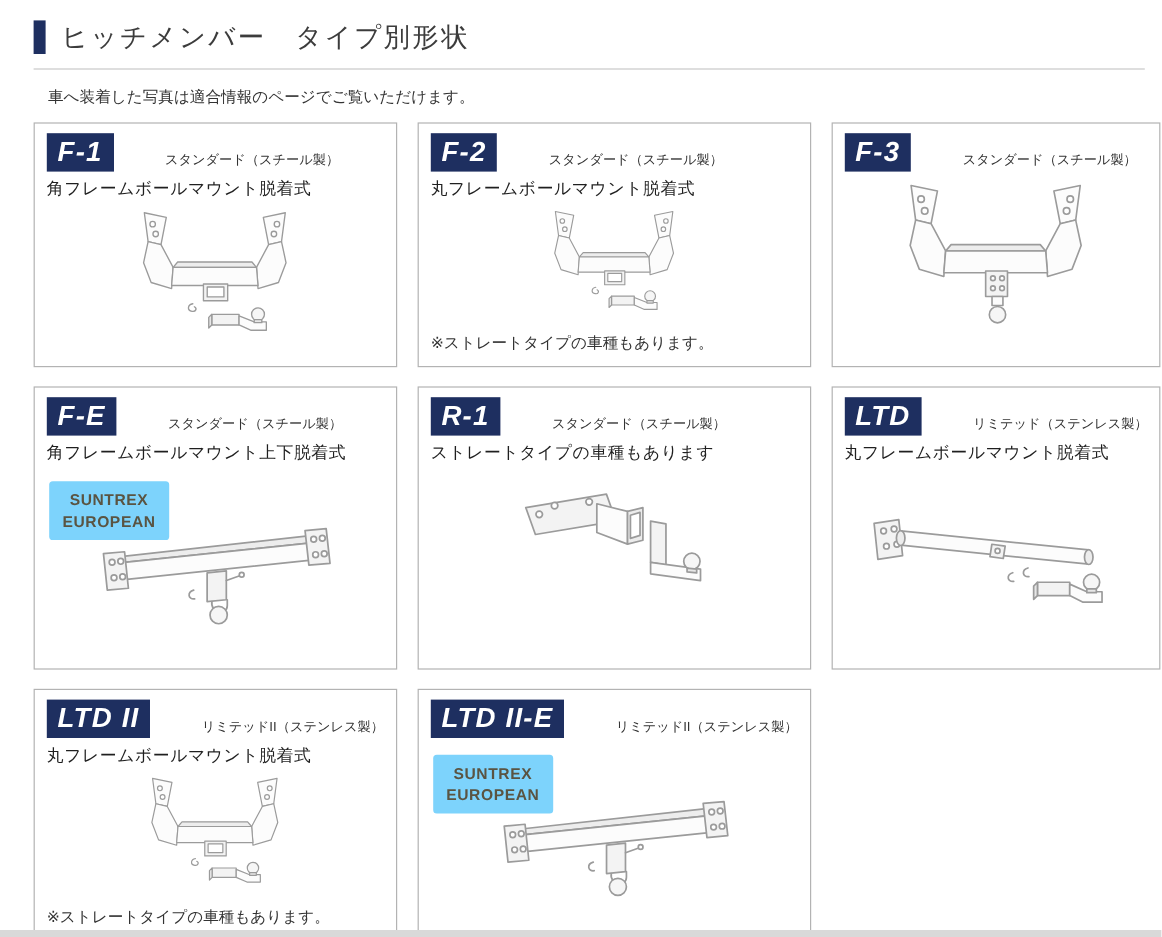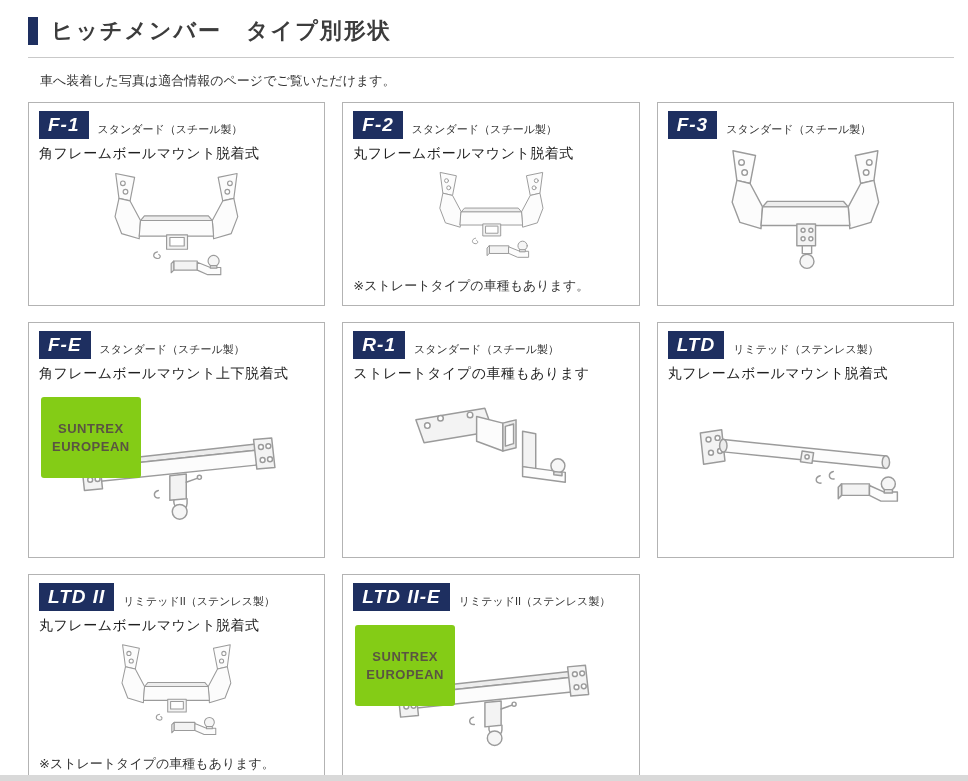--- a/index.html
+++ b/index.html
@@ -7,45 +7,45 @@
   body {
     width:968px; height:781px; overflow:hidden; position:relative;
     font-family:"Liberation Sans","DejaVu Sans",sans-serif; color:#333;
   }
   .page { padding:16px 14px 0 28px; }
 
   
   .header { display:flex; align-items:center; gap:13px; padding-bottom:11px;
             border-bottom:1px solid #c9c9c9; padding-right:4px; }
   .accent-bar { width:10px; height:28px; background:#1e2f60; flex:0 0 auto; }
-  .page-title { font-size:22px; font-weight:bold; color:#3c3c3c; letter-spacing:2px; }
+  .page-title { font-size:22px; font-weight:normal; color:#3c3c3c; letter-spacing:2px; }
 
   .subtitle { font-size:13px; color:#333; margin:14px 12px 12px; }
 
   
   .grid { display:grid; grid-template-columns:repeat(3,1fr);
           grid-template-rows:204px 236px 210px; gap:16px 17px; }
   .card { border:1px solid #b3b3b3; background:#fff; padding:8px 10px;
           display:flex; flex-direction:column; position:relative; }
   .card-head { display:flex; align-items:flex-end; gap:9px; }
   .type-badge { background:#1e2f60; color:#fff; font-weight:bold; font-style:italic;
-                font-size:19px; line-height:1; padding:4px 9px 5px; letter-spacing:1px;
+                font-size:23px; line-height:1; padding:4px 9px 5px; letter-spacing:1px;
                 flex:0 0 auto; white-space:nowrap; }
-  .grade { font-size:11px; color:#333; padding-bottom:2px; white-space:nowrap; }
+  .grade { font-size:11px; color:#333; padding-bottom:2px; white-space:nowrap;margin-left:34px; }
   .desc { font-size:14px; font-weight:normal; color:#1f1f1f; margin-top:6px; letter-spacing:0.5px; }
 
   .illus { flex:1; position:relative; display:flex; align-items:center; justify-content:center;
            min-height:0; padding:4px 0 6px; }
   .drawing { width:94%; height:100%; }
 
   .note { font-size:13px; color:#333; margin-top:auto; padding-bottom:2px; }
 
-  .suntrex { position:absolute; left:2px; top:14px; background:#84cc16; color:#5a5442;
+  .suntrex { position:absolute; left:2px; top:14px; background:#7dd3fc; color:#5a5442;
              font-weight:bold; font-size:13px; line-height:1.35; text-align:center;
-             padding:23px 11px; border-radius:3px; letter-spacing:0.5px; }
+             padding:7px 11px; border-radius:3px; letter-spacing:0.5px; }
 
   .bottom-strip { position:absolute; left:0; right:0; bottom:0; height:6px; background:#d9d9d9; }
 
   .defs-svg { position:absolute; width:0; height:0; overflow:hidden; }
 </style>
 </head>
 <body>
 
 <svg class="defs-svg" aria-hidden="true">
   <defs>

